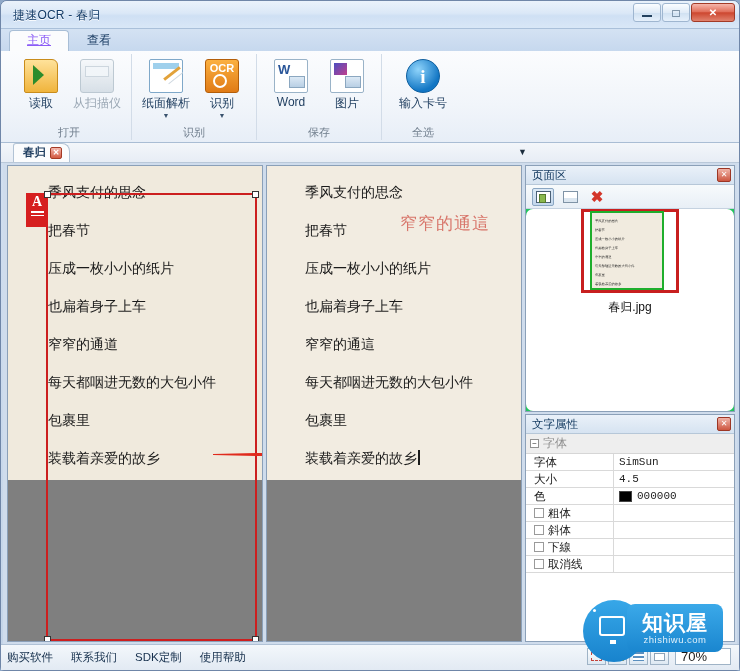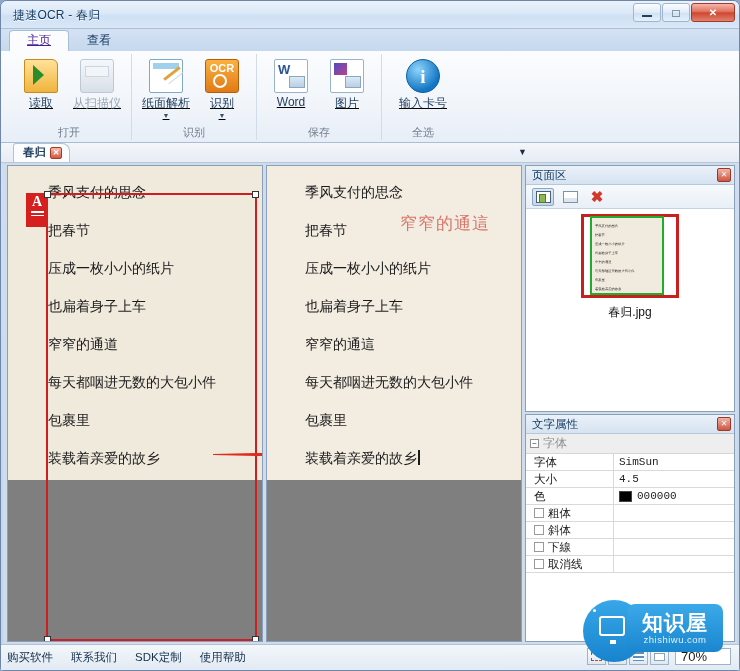--- a/index.html
+++ b/index.html
@@ -63,21 +63,21 @@
     padding: 2px 17px 3px 17px;
     font-size: 12px; color: #1a3c63;
     border: 1px solid transparent;
     border-bottom: none;
     border-radius: 4px 4px 0 0;
     line-height: 15px;
   }
   .tab.active {
     background: #fbfcfd;
     border-color: #a8bed6;
-    color: #4c1d95;
+    color: #8b5cf6;
     text-decoration: underline;
   }
   
   .ribbon {
     flex: 0 0 92px; height: 92px;
     background: linear-gradient(180deg,#fbfcfe 0%, #f1f5fa 60%, #e7eef7 100%);
     border-bottom: 1px solid #a9bdd4;
     display: flex;
     padding: 3px 0 0 6px;
     position: relative;
@@ -88,21 +88,20 @@
     padding: 0 6px;
     height: 86px;
   }
   .rgroup:last-of-type { border-right: none; }
   .rbuttons { display: flex; flex: 1; align-items: flex-start; }
   .rbtn {
     width: 56px;
     display: flex; flex-direction: column; align-items: center;
     padding-top: 5px;
     cursor: default;
-    text-decoration: underline;
   }
   .rbtn .ico { width: 34px; height: 34px; margin-bottom: 2px; position: relative; }
   .rbtn .lbl { font-size: 12px; color: #1d3c5e; white-space: nowrap; }
   .rbtn.disabled .lbl { color: #9aa7b4; }
   .rbtn .caret { font-size: 7px; color: #3a536e; line-height: 6px; margin-top:1px; }
   .gtitle {
     text-align: center; font-size: 11px; color: #6f7d8c;
     height: 16px; line-height: 16px;
   }
   
@@ -267,21 +266,21 @@
     position: relative;
   }
   .ptool.pressed { border-color: #8aa6c2; background: linear-gradient(180deg,#dce9f6,#c3d7ec); }
   .ic-thumbs { width:15px;height:12px;border:1px solid #4a6076;background:#fff; position:relative;}
   .ic-thumbs::after{content:"";position:absolute;left:2px;top:2px;width:5px;height:7px;background:#8ab84e;border:1px solid #567a2d;}
   .ic-sheet { width:15px;height:12px;border:1px solid #7f93a6;background:linear-gradient(180deg,#fff 55%,#dbe6f0 56%);}
   .ic-del { color:#d3362a; font-size:15px; font-weight:bold; line-height:14px; font-family:"Liberation Serif",serif;}
   .pages-body {
     flex: 1; background: #fff; position: relative;
     display: flex; flex-direction: column; align-items: center;
-    padding-top: 5px;
+    border-radius: 7px;
   }
   .thumb-wrap { position: relative; width: 98px; height: 84px; }
   .thumb-red {
     position: absolute; left: 0; top: 0; width: 98px; height: 84px;
     border: 3px solid #c81f1f;
   }
   .thumb-green {
     position: absolute; left: 9px; top: 2px; width: 74px; height: 79px;
     border: 2px solid #1fae2c; background: #f1ebdf;
     overflow: hidden; padding: 4px 3px;

